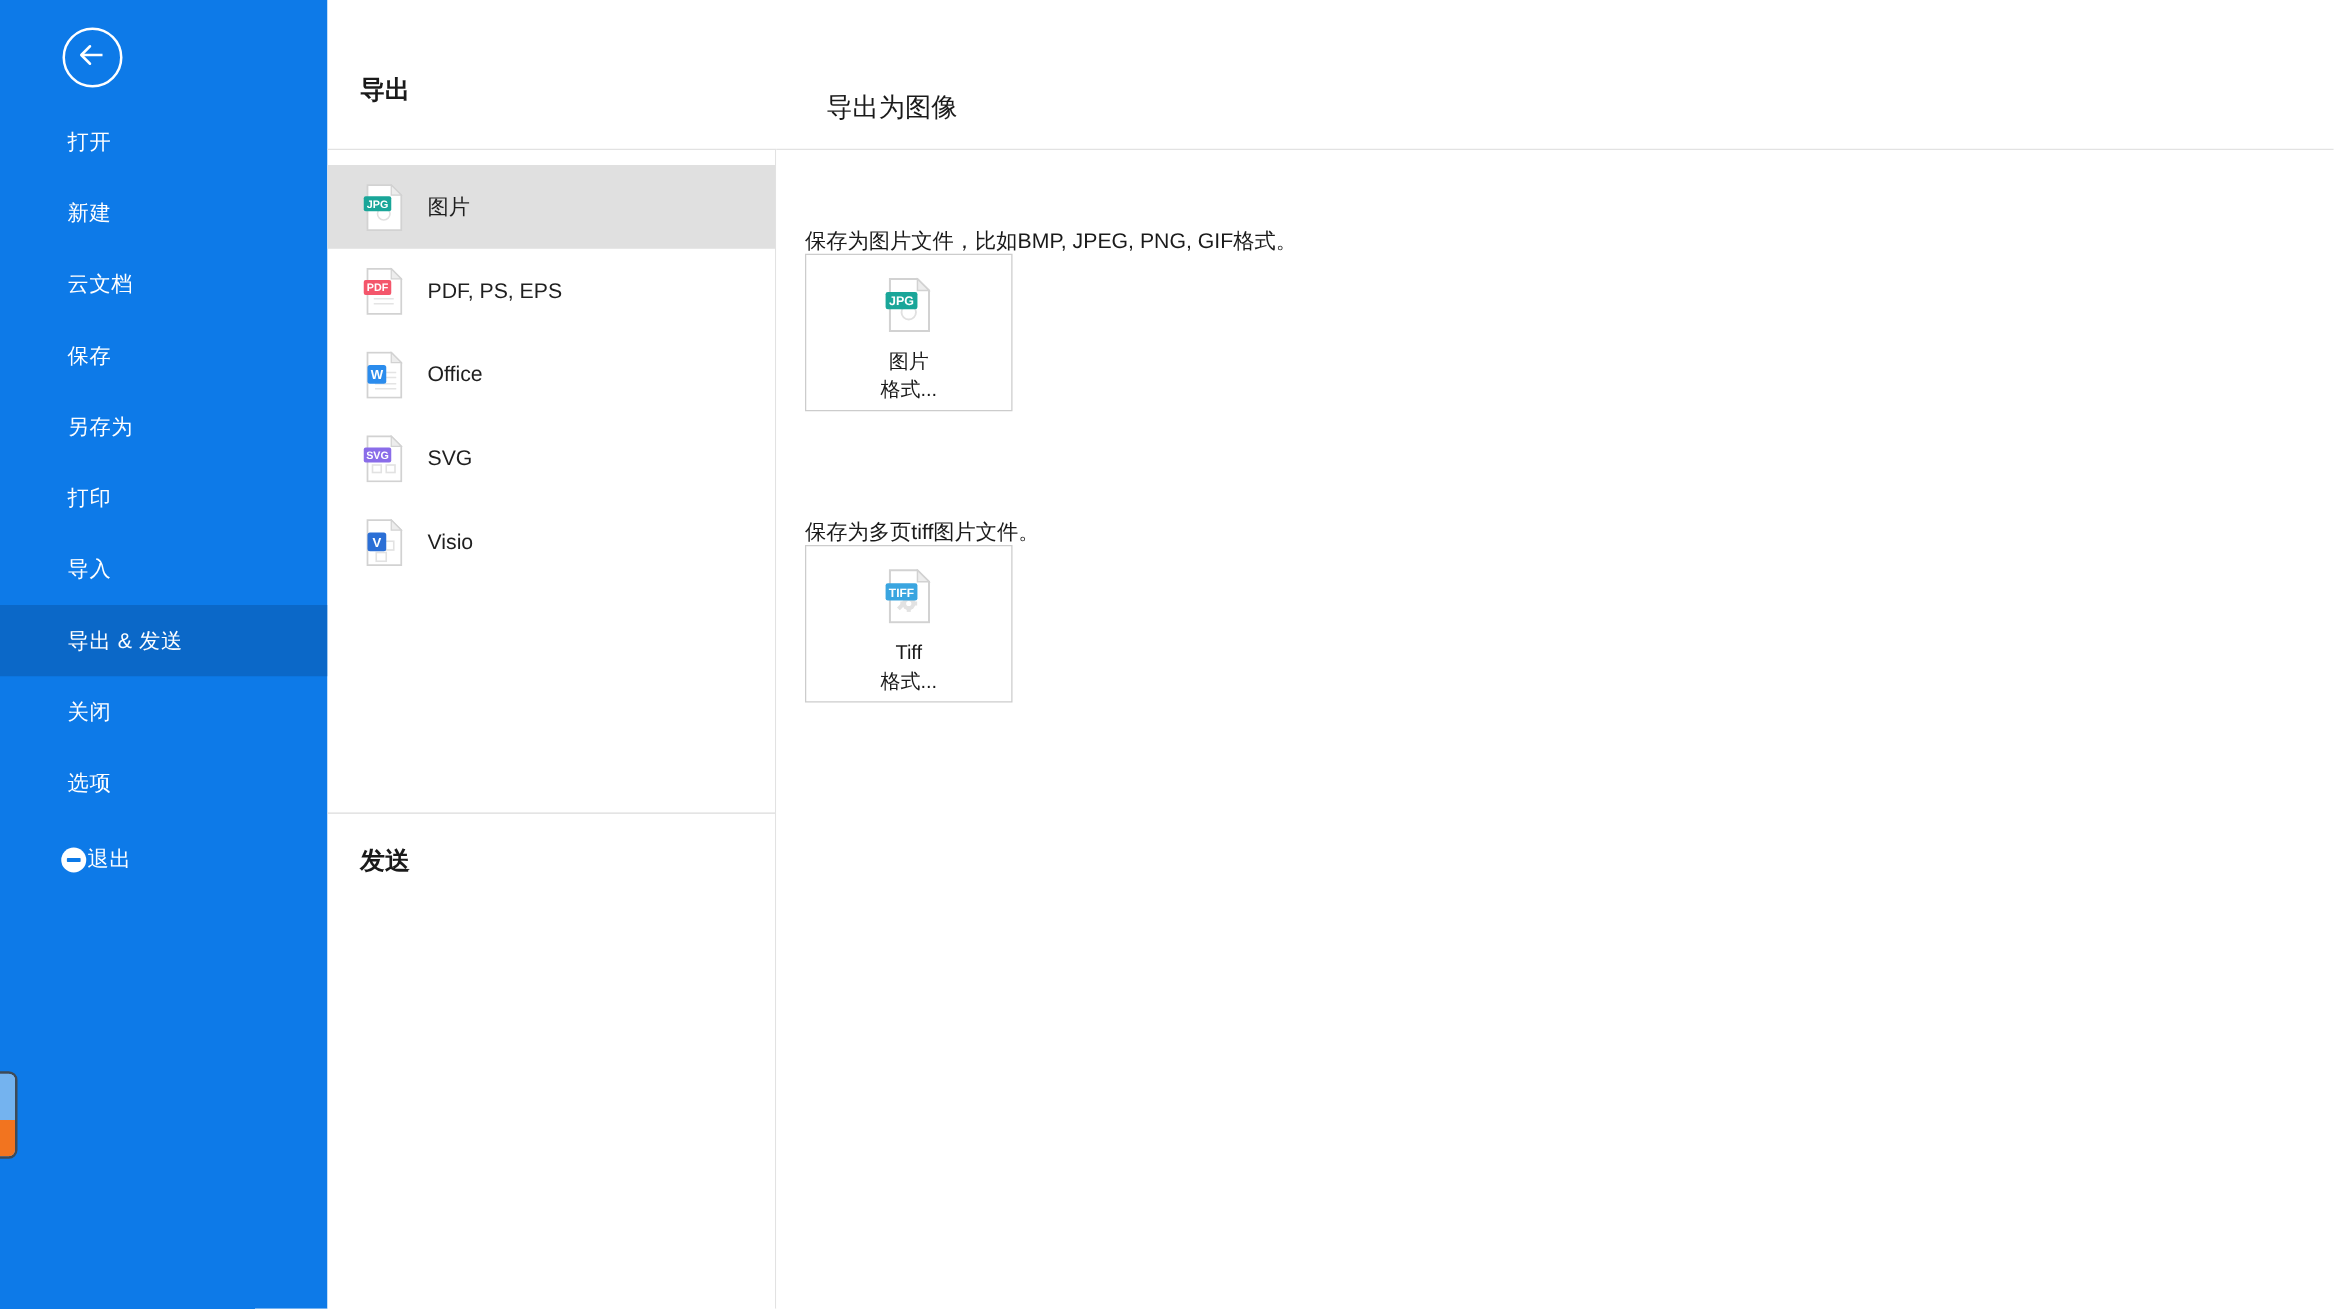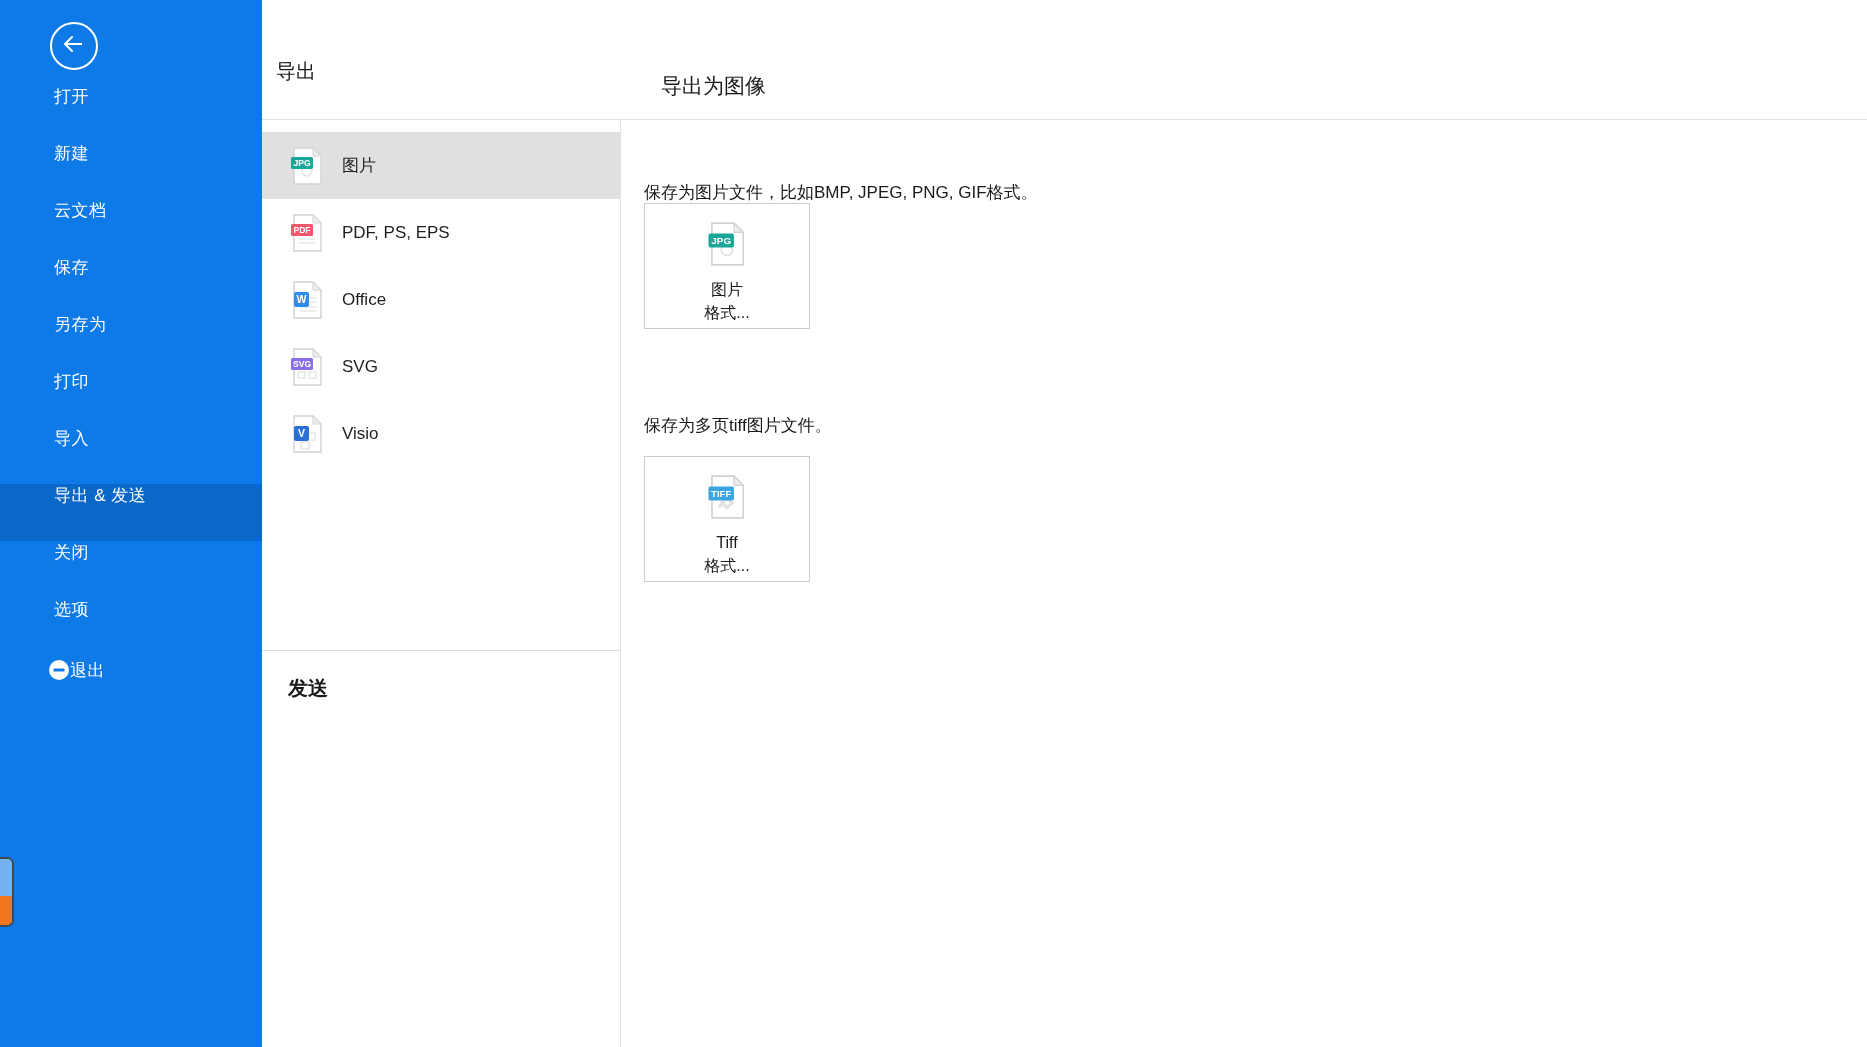--- a/index.html
+++ b/index.html
@@ -39,21 +39,21 @@
     background:#0d7ae8;
   }
   .back-btn {
     position:absolute; left:50px; top:22px;
     width:48px; height:48px; border-radius:50%;
     border:2px solid #ffffff;
     display:flex; align-items:center; justify-content:center;
   }
   .rail-menu { position:absolute; left:0; top:85px; width:262px; }
   .rail-item {
-    height:57px; display:flex; align-items:flex-start;
+    height:57px; display:flex; align-items:center;
     padding-left:54px; color:#ffffff; font-size:17px;
     letter-spacing:0.5px;
   }
   .rail-item.active { background:#0b68c8; }
   .rail-item.exit { padding-left:48px; gap:0; margin-top:4px; }
   .exit-icon { width:22px; height:22px; display:block; flex:0 0 auto; }
 
   
   .mini-widget {
     position:absolute; left:-14px; bottom:120px;
@@ -64,22 +64,22 @@
   .mini-widget .top { height:56%; background:#74b3ef; }
   .mini-widget .bottom { height:44%; background:#f2741f; }
 
   
   .midcol {
     position:absolute; left:262px; top:0; width:358px; height:1047px;
     background:#ffffff;
   }
   .midcol-head {
     position:absolute; left:0; top:58px; width:358px;
-    padding-left:14px;
-    font-size:20px; font-weight:normal; color:#1a1a1a;
+    padding-left:26px;
+    font-size:20px; font-weight:bold; color:#1a1a1a;
   }
   .midcol-rule {
     position:absolute; left:0; top:119px; width:358px; height:1px;
     background:#e2e2e2;
   }
   .fmt-list { position:absolute; left:0; top:132px; width:358px; }
   .fmt-item {
     height:67px; display:flex; align-items:center; gap:18px;
     padding-left:28px; font-size:17px; color:#1f1f1f;
   }
@@ -123,21 +123,21 @@
 
   .card {
     position:absolute; left:23px;
     width:166px; height:126px;
     border:1px solid #cccccc; background:#ffffff;
     display:flex; flex-direction:column; align-items:center;
     justify-content:flex-start; padding-top:18px;
     cursor:pointer;
   }
   .card1 { top:203px; }
-  .card2 { top:436px;margin-top:20px; }
+  .card2 { top:436px; }
   .card .card-icon { width:40px; height:44px; display:block; }
   .card .card-label {
     margin-top:12px; text-align:center; font-size:16px; color:#1a1a1a; line-height:1.45;
   }
   .card .card-label .l2 { display:block; }
 </style>
 </head>
 <body>
 
 <div id="app">

